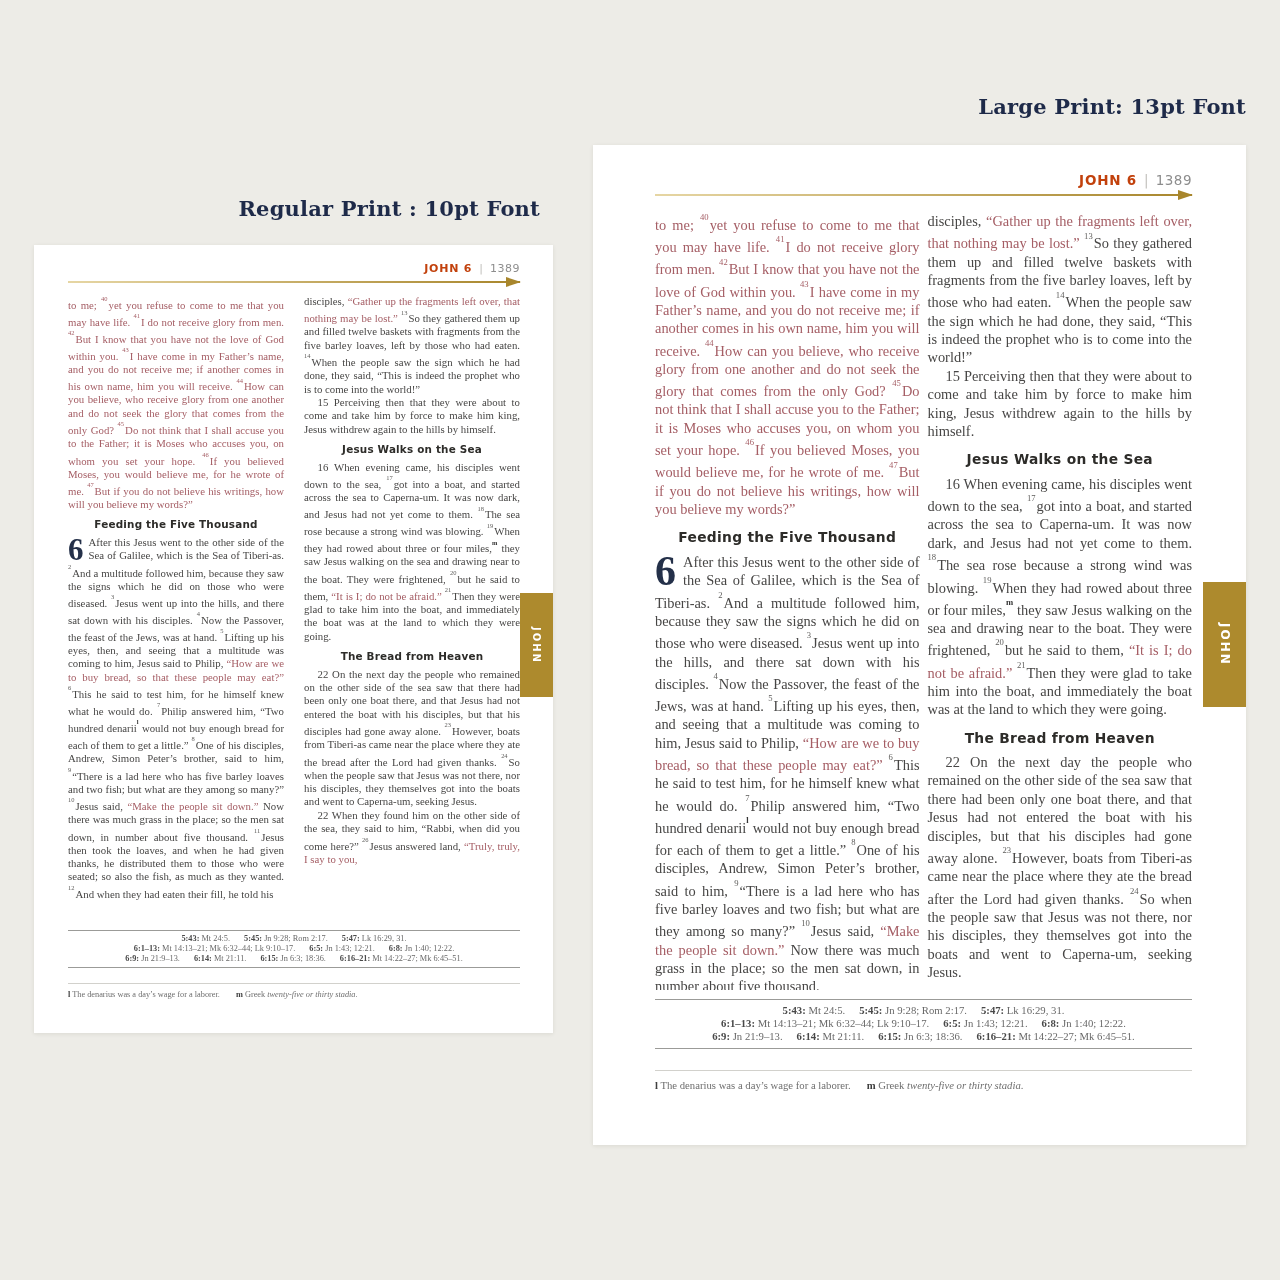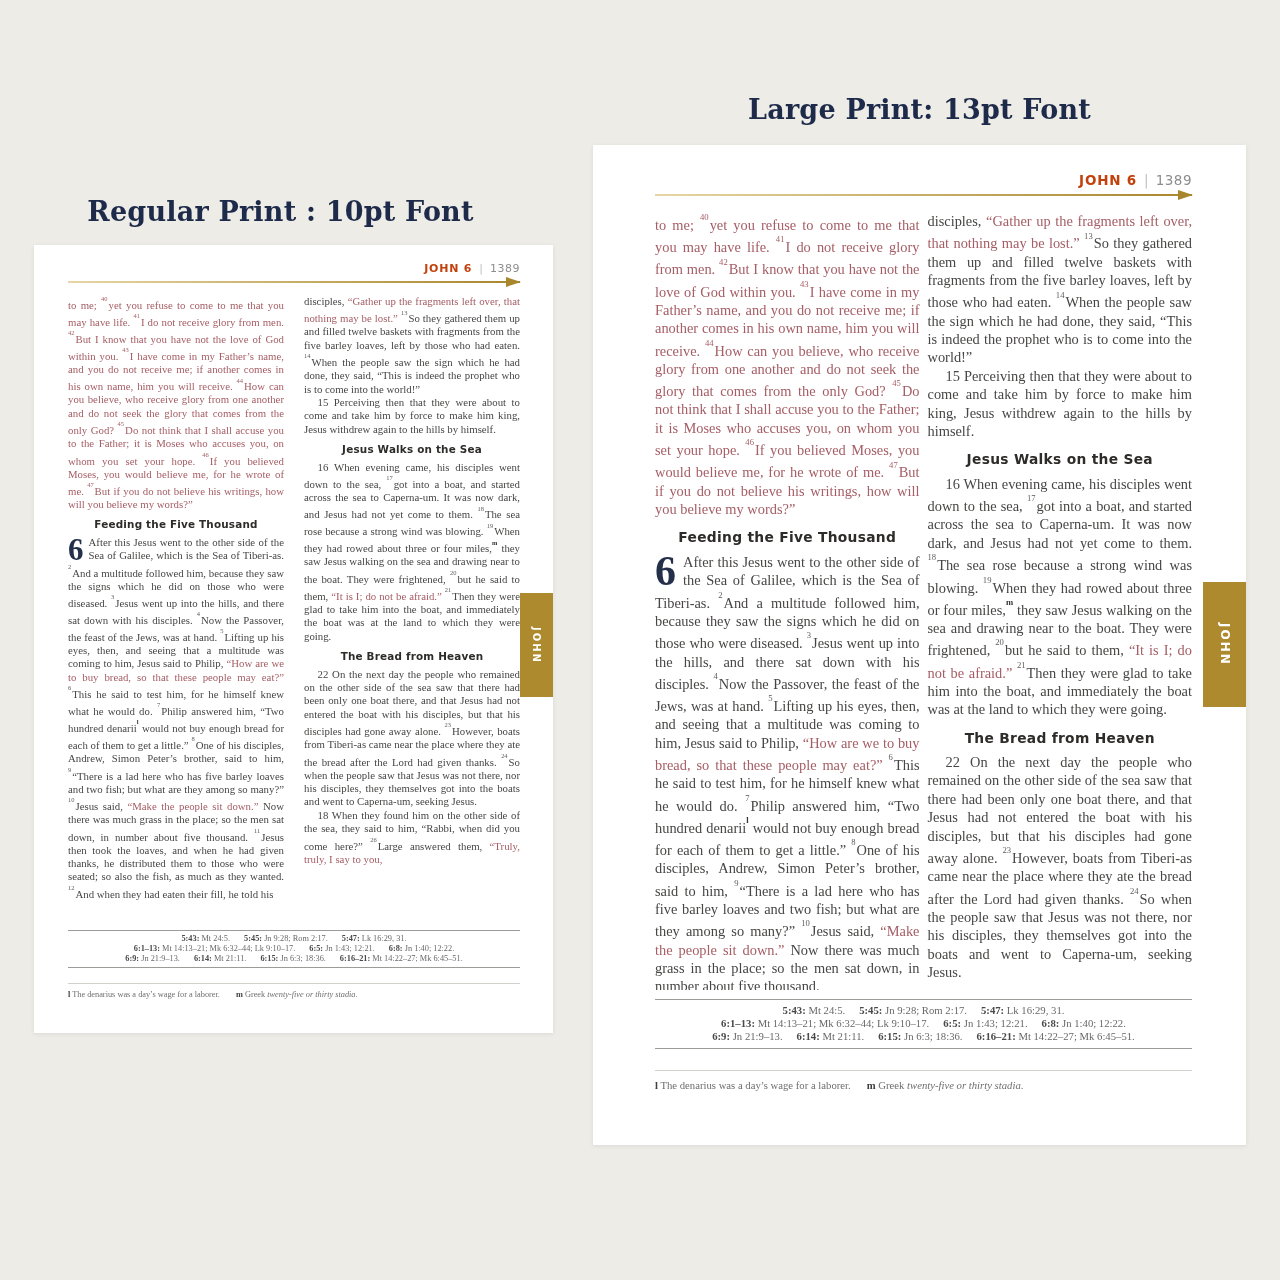--- a/index.html
+++ b/index.html
@@ -1,22 +1,22 @@
 <!DOCTYPE html>
 <html><head>
 <meta charset="utf-8">
 <style>
   * { margin:0; padding:0; box-sizing:border-box; }
   html,body { width:1280px; height:1280px; }
   body { background:#edece7; position:relative; font-family:"Liberation Serif", serif; }
 
   .size-label {
-    position:absolute; text-align:center;
+    position:absolute; text-align:right;
     font-family:"DejaVu Serif", serif; font-weight:700;
-    font-size:27px; color:#1e2a49; letter-spacing:0.2px;
+    font-size:21px; color:#1e2a49; letter-spacing:0.2px;
   }
   .size-label--regular { left:21px; width:519px; top:196px; }
   .size-label--large   { left:593px; width:653px; top:94px; }
 
   .page {
     position:absolute; background:#ffffff;
     box-shadow:0 1px 4px rgba(60,55,40,0.10);
   }
   .page--regular { left:34px; top:245px; width:519px; height:788px; padding:17px 33px 0 34px; }
   .page--large   { left:593px; top:145px; width:653px; height:1000px; padding:27px 54px 0 62px; }
@@ -117,21 +117,21 @@
         <h3 class="section-heading">Feeding the Five Thousand</h3>
         <p class="bible-para"><span class="dropcap">6</span><span>After this Jesus went to the other side of the Sea of Galilee, which is the Sea of Tiberi-as. </span><sup class="v">2</sup><span>And a multitude followed him, because they saw the signs which he did on those who were diseased. </span><sup class="v">3</sup><span>Jesus went up into the hills, and there sat down with his disciples. </span><sup class="v">4</sup><span>Now the Passover, the feast of the Jews, was at hand. </span><sup class="v">5</sup><span>Lifting up his eyes, then, and seeing that a multitude was coming to him, Jesus said to Philip, </span><span class="red">“How are we to buy bread, so that these people may eat?”</span><span> </span><sup class="v">6</sup><span>This he said to test him, for he himself knew what he would do. </span><sup class="v">7</sup><span>Philip answered him, “Two hundred denarii</span><sup class="f">l</sup><span> would not buy enough bread for each of them to get a little.” </span><sup class="v">8</sup><span>One of his disciples, Andrew, Simon Peter’s brother, said to him, </span><sup class="v">9</sup><span>“There is a lad here who has five barley loaves and two fish; but what are they among so many?” </span><sup class="v">10</sup><span>Jesus said, </span><span class="red">“Make the people sit down.”</span><span> Now there was much grass in the place; so the men sat down, in number about five thousand. </span><sup class="v">11</sup><span>Jesus then took the loaves, and when he had given thanks, he distributed them to those who were seated; so also the fish, as much as they wanted. </span><sup class="v">12</sup><span>And when they had eaten their fill, he told his</span></p>
       </div>
       <div class="col">
         <p class="bible-para"><span>disciples, </span><span class="red">“Gather up the fragments left over, that nothing may be lost.” </span><sup class="v">13</sup><span>So they gathered them up and filled twelve baskets with fragments from the five barley loaves, left by those who had eaten. </span><sup class="v">14</sup><span>When the people saw the sign which he had done, they said, “This is indeed the prophet who is to come into the world!”</span></p>
         <p class="bible-para indent"><span>15 Perceiving then that they were about to come and take him by force to make him king, Jesus withdrew again to the hills by himself.</span></p>
         <h3 class="section-heading">Jesus Walks on the Sea</h3>
         <p class="bible-para indent"><span>16 When evening came, his disciples went down to the sea, </span><sup class="v">17</sup><span>got into a boat, and started across the sea to Caperna-um. It was now dark, and Jesus had not yet come to them. </span><sup class="v">18</sup><span>The sea rose because a strong wind was blowing. </span><sup class="v">19</sup><span>When they had rowed about three or four miles,</span><sup class="f">m</sup><span> they saw Jesus walking on the sea and drawing near to the boat. They were frightened, </span><sup class="v">20</sup><span>but he said to them, </span><span class="red">“It is I; do not be afraid.” </span><sup class="v">21</sup><span>Then they were glad to take him into the boat, and immediately the boat was at the land to which they were going.</span></p>
         <h3 class="section-heading">The Bread from Heaven</h3>
         <p class="bible-para indent"><span>22 On the next day the people who remained on the other side of the sea saw that there had been only one boat there, and that Jesus had not entered the boat with his disciples, but that his disciples had gone away alone. </span><sup class="v">23</sup><span>However, boats from Tiberi-as came near the place where they ate the bread after the Lord had given thanks. </span><sup class="v">24</sup><span>So when the people saw that Jesus was not there, nor his disciples, they themselves got into the boats and went to Caperna-um, seeking Jesus.</span></p>
-        <p class="bible-para indent"><span>18 When they found him on the other side of the sea, they said to him, “Rabbi, when did you come here?” </span><sup class="v">26</sup><span>Large answered them, </span><span class="red">“Truly, truly, I say to you,</span></p>
+        <p class="bible-para indent"><span>22 When they found him on the other side of the sea, they said to him, “Rabbi, when did you come here?” </span><sup class="v">26</sup><span>Jesus answered land, </span><span class="red">“Truly, truly, I say to you,</span></p>
       </div>
     </div>
   <div class="page-footer">
     <div class="xref">
         <div class="xref-row"><span class="pair"><b>5:43:</b> Mt 24:5.</span><span class="pair"><b>5:45:</b> Jn 9:28; Rom 2:17.</span><span class="pair"><b>5:47:</b> Lk 16:29, 31.</span></div>
         <div class="xref-row"><span class="pair"><b>6:1–13:</b> Mt 14:13–21; Mk 6:32–44; Lk 9:10–17.</span><span class="pair"><b>6:5:</b> Jn 1:43; 12:21.</span><span class="pair"><b>6:8:</b> Jn 1:40; 12:22.</span></div>
         <div class="xref-row"><span class="pair"><b>6:9:</b> Jn 21:9–13.</span><span class="pair"><b>6:14:</b> Mt 21:11.</span><span class="pair"><b>6:15:</b> Jn 6:3; 18:36.</span><span class="pair"><b>6:16–21:</b> Mt 14:22–27; Mk 6:45–51.</span></div>
       </div>
     <div class="notes"><span class="note"><b>l</b> The denarius was a day’s wage for a laborer.</span><span class="note"><b>m</b> Greek <i>twenty-five or thirty stadia</i>.</span></div>
   </div>

